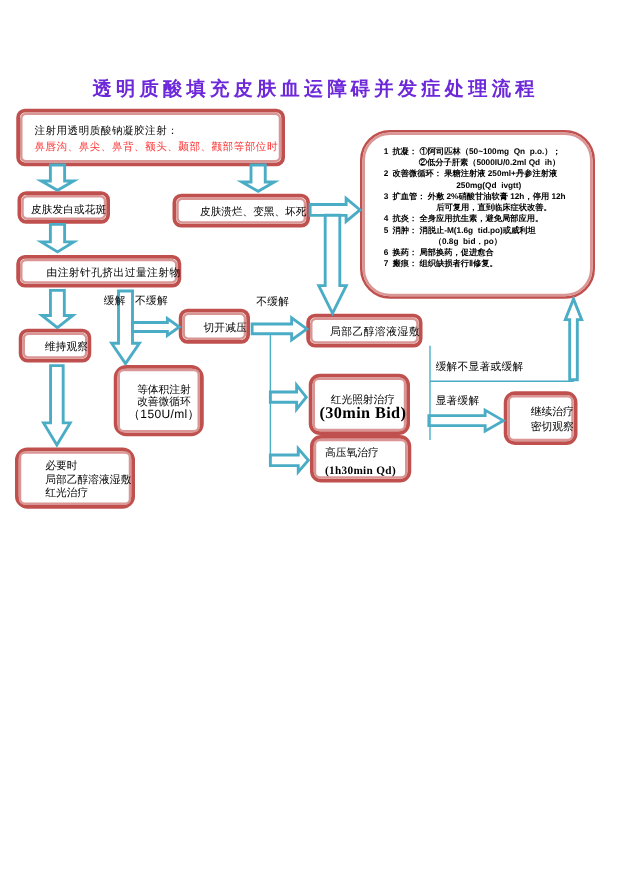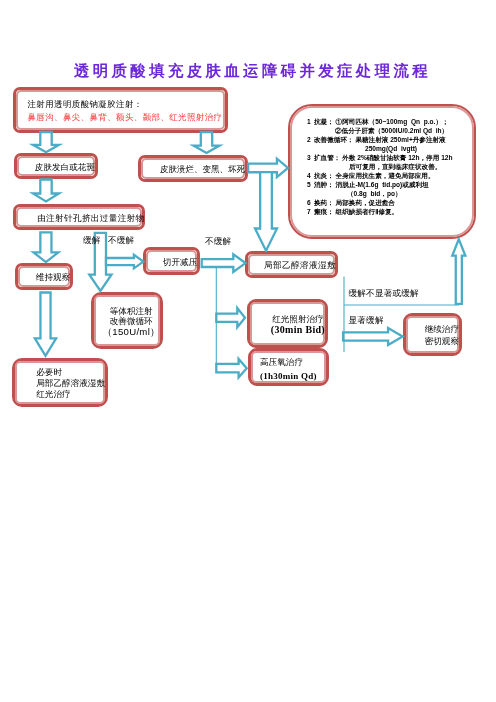--- a/index.html
+++ b/index.html
@@ -27,25 +27,25 @@
 </head>
 <body>
 
 <div id="stage">
   <div class="title" style="left:74px;top:61px;font-size:15.4px;letter-spacing:3.4px;">透明质酸填充皮肤血运障碍并发症处理流程</div>
 
   <div class="box" style="left:13px;top:87px;width:215px;height:46px;">
     <div class="inner"></div>
     <div class="btxt" style="font-size:8.45px;letter-spacing:0.42px;text-align:left;width:100%;padding-left:11.5px;box-sizing:border-box;line-height:13.3px;white-space:nowrap;">
       <div>注射用透明质酸钠凝胶注射：</div>
-      <div style="color:#ff3333;">鼻唇沟、鼻尖、鼻背、额头、颞部、红光照射治疗</div>
+      <div style="color:#ff3333;">鼻唇沟、鼻尖、鼻背、额头、颞部、颧部等部位时</div>
     </div>
   </div>
 
-  <div class="box" style="left:14px;top:153px;width:84px;height:26px;">
+  <div class="box" style="left:14px;top:153px;width:74px;height:26px;">
     <div class="inner"></div>
     <div class="btxt" style="font-size:8.5px;letter-spacing:0.1px;">皮肤发白或花斑</div>
   </div>
 
   <div class="box" style="left:138px;top:155px;width:110px;height:27px;">
     <div class="inner"></div>
     <div class="btxt" style="font-size:8.5px;">皮肤溃烂、变黑、坏死</div>
   </div>
 
   <div class="box" style="left:13px;top:204px;width:131.5px;height:26px;">
@@ -83,21 +83,21 @@
 
   <div class="box" style="left:244.5px;top:251px;width:93.5px;height:27px;">
     <div class="inner"></div>
     <div class="btxt" style="font-size:8.6px;letter-spacing:0.4px;transform:translateX(1px);">局部乙醇溶液湿敷</div>
   </div>
 
   <div class="box" style="left:247px;top:299px;width:81px;height:49px;border-radius:9px;">
     <div class="inner"></div>
     <div class="btxt" style="font-size:8.6px;line-height:10.7px;">
       <div>红光照射治疗</div>
-      <div style="font-weight:700;font-size:10px;letter-spacing:0.3px;">(30min Bid)</div>
+      <div style="font-weight:700;font-size:13px;letter-spacing:0.3px;">(30min Bid)</div>
     </div>
   </div>
 
   <div class="box" style="left:248px;top:347.5px;width:81px;height:38px;border-radius:9px;">
     <div class="inner"></div>
     <div class="btxt" style="font-size:8.6px;line-height:13.2px;text-align:left;padding-left:9px;width:100%;box-sizing:border-box;top:3.2px;">
       <div>高压氧治疗</div>
       <div style="font-weight:700;font-size:9px;letter-spacing:0.25px;">(1h30min Qd)</div>
     </div>
   </div>

